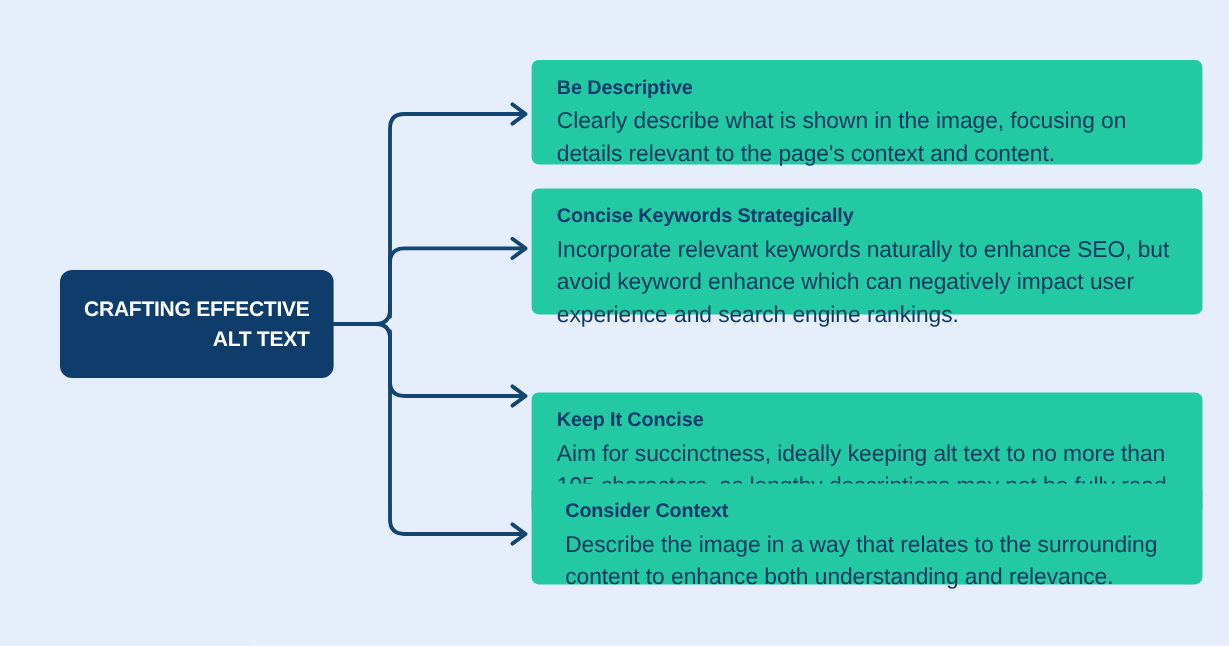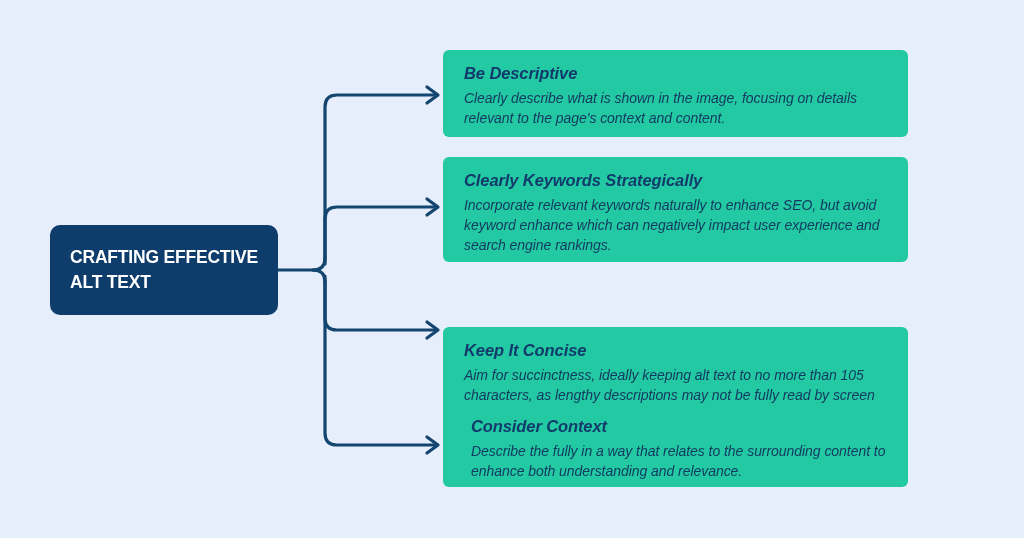--- a/index.html
+++ b/index.html
@@ -32,57 +32,56 @@
     align-items: center;
     justify-content: center;
     box-sizing: border-box;
     padding: 0 14px;
   }
   #root-node-label {
     color: #ffffff;
     font-size: 17.5px;
     font-weight: bold;
     line-height: 1.45;
-    text-align: left;
+    text-align: right;
     letter-spacing: -0.2px;
     white-space: pre-line;
   }
 
   
   #connectors {
     position: absolute;
     left: 0;
     top: 0;
     width: 1024px;
     height: 538px;
     pointer-events: none;
   }
 
   
   .card {
     position: absolute;
     left: 443px;
-    width: 465px;
+    width: 559px;
     background: #22c9a3;
     border-radius: 6px;
     box-sizing: border-box;
     padding: 14px 20px 14px 21px;
-    font-style: italic;
   }
   .card-title {
     color: #123a6b;
     font-size: 16.5px;
     font-weight: bold;
     line-height: 1.2;
     letter-spacing: -0.1px;
     margin: 0 0 4px 0;
   }
   .card-body {
     color: #13395f;
-    font-size: 14px;
+    font-size: 19px;
     font-weight: normal;
     line-height: 1.43;
     letter-spacing: -0.05px;
     margin: 0;
   }
 
   #card-0 { top: 50px;  height: 87px; }
   #card-1 { top: 157px; height: 105px; }
   #card-2 { top: 283px; height: 103px; margin-top: 44px; }
   #card-3 { top: 403px; height: 84px; padding-left: 28px; }
@@ -119,27 +118,27 @@
     <div id="root-node-label">CRAFTING EFFECTIVE
 ALT TEXT</div>
   </div>
 
   <div class="card" id="card-0">
     <p class="card-title">Be Descriptive</p>
     <p class="card-body">Clearly describe what is shown in the image, focusing on details relevant to the page's context and content.</p>
   </div>
 
   <div class="card" id="card-1">
-    <p class="card-title">Clearly Keywords Strategically</p>
+    <p class="card-title">Concise Keywords Strategically</p>
     <p class="card-body">Incorporate relevant keywords naturally to enhance SEO, but avoid keyword enhance which can negatively impact user experience and search engine rankings.</p>
   </div>
 
   <div class="card" id="card-2">
     <p class="card-title">Keep It Concise</p>
     <p class="card-body">Aim for succinctness, ideally keeping alt text to no more than 105 characters, as lengthy descriptions may not be fully read by screen readers.</p>
   </div>
 
   <div class="card" id="card-3">
     <p class="card-title">Consider Context</p>
-    <p class="card-body">Describe the fully in a way that relates to the surrounding content to enhance both understanding and relevance.</p>
+    <p class="card-body">Describe the image in a way that relates to the surrounding content to enhance both understanding and relevance.</p>
   </div>
 
 </div>
 
 </body></html>

